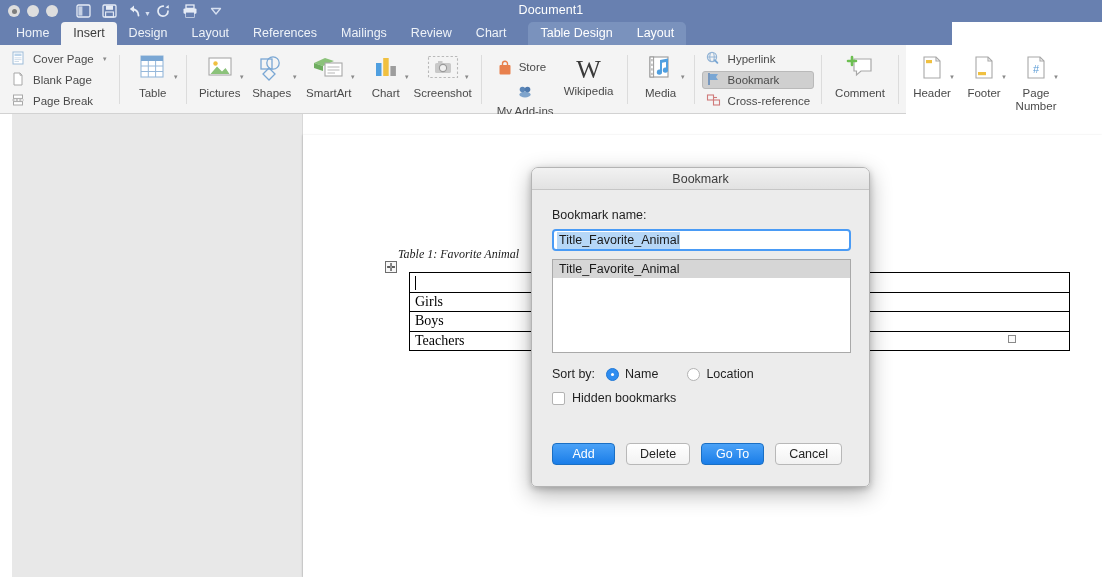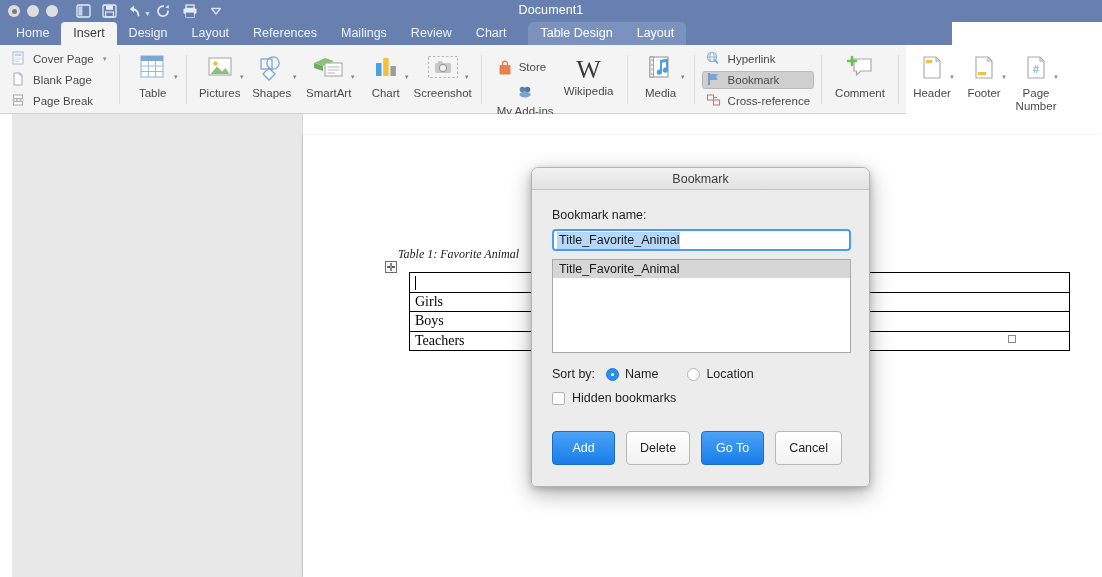--- a/index.html
+++ b/index.html
@@ -194,21 +194,21 @@
   .chk-row { display: flex; align-items: center; gap: 7px; margin-top: 10px; }
   .chkbox {
     width: 13px; height: 13px; border: 1px solid #b3b3b3;
     background: #ffffff; border-radius: 2px;
   }
   .btn-row {
     position: absolute; left: 20px; bottom: 22px;
     display: flex; gap: 11px;
   }
   .btn {
-    height: 34px; min-width: 63px; padding: 0 13px;
+    height: 22px; min-width: 63px; padding: 0 13px;
     border-radius: 4px; font-size: 12.5px;
     display: flex; align-items: center; justify-content: center;
     border: 1px solid #b8b8b8; background: linear-gradient(#ffffff,#f2f2f2); color: #242424;
   }
   .btn.primary {
     background: linear-gradient(#4ba2f7,#1a7de8);
     border: 1px solid #1a6fc4; color: #ffffff;
   }
 </style>
 </head>

